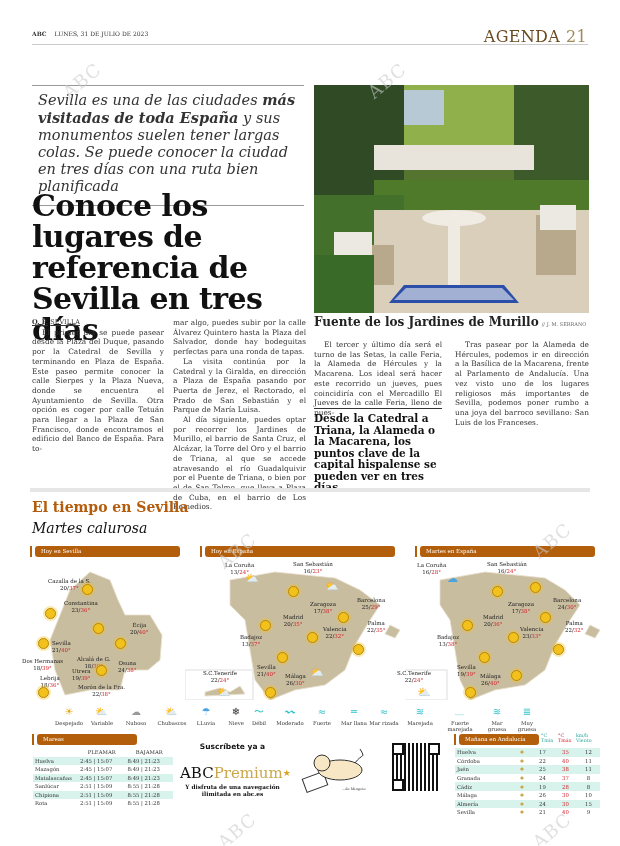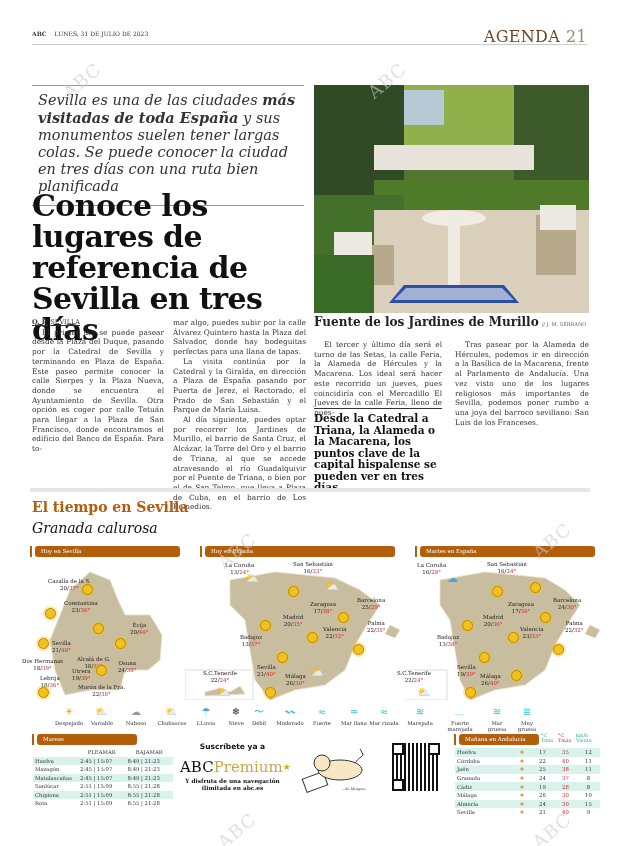--- a/index.html
+++ b/index.html
@@ -90,38 +90,38 @@
 <div class="abs caption">
   <span style="font-weight:bold;font-size:12px;color:#222;margin:0">Fuente de los Jardines de Murillo</span><span>// J. M. SERRANO</span>
 </div>
 
 <div class="abs col" style="left:32px; width:132px;">
   <div class="byline"><span style="font-weight:bold">Q. P.</span> <span>SEVILLA</span></div>
   <p>El primer día se puede pasear desde la Plaza del Duque, pasando por la Catedral de Sevilla y terminando en Plaza de España. Este paseo permite conocer la calle Sierpes y la Plaza Nueva, donde se encuentra el Ayuntamiento de Sevilla. Otra opción es coger por calle Tetuán para llegar a la Plaza de San Francisco, donde encontramos el edificio del Banco de España. Para to-</p>
 </div>
 
 <div class="abs col" style="left:173px; width:133px;">
-  <p class="first">mar algo, puedes subir por la calle Álvarez Quintero hasta la Plaza del Salvador, donde hay bodeguitas perfectas para una llana de tapas.</p>
+  <p class="first">mar algo, puedes subir por la calle Álvarez Quintero hasta la Plaza del Salvador, donde hay bodeguitas perfectas para una ronda de tapas.</p>
   <p>La visita continúa por la Catedral y la Giralda, en dirección a Plaza de España pasando por Puerta de Jerez, el Rectorado, el Prado de San Sebastián y el Parque de María Luisa.</p>
   <p>Al día siguiente, puedes optar por recorrer los Jardines de Murillo, el barrio de Santa Cruz, el Alcázar, la Torre del Oro y el barrio de Triana, al que se accede atravesando el río Guadalquivir por el Puente de Triana, o bien por el de San Telmo, que lleva a Plaza de Cuba, en el barrio de Los Remedios.</p>
 </div>
 
 <div class="abs col" style="left:314px; top:340px; width:128px;">
   <p>El tercer y último día será el turno de las Setas, la calle Feria, la Alameda de Hércules y la Macarena. Los ideal será hacer este recorrido un jueves, pues coincidiría con el Mercadillo El Jueves de la calle Feria, lleno de pues-</p>
 </div>
 <div class="abs pullquote">Desde la Catedral a Triana, la Alameda o la Macarena, los puntos clave de la capital hispalense se pueden ver en tres días</div>
 
 <div class="abs col" style="left:455px; top:340px; width:134px;">
   <p>Tras pasear por la Alameda de Hércules, podemos ir en dirección a la Basílica de la Macarena, frente al Parlamento de Andalucía. Una vez visto uno de los lugares religiosos más importantes de Sevilla, podemos poner rumbo a una joya del barroco sevillano: San Luis de los Franceses.</p>
 </div>
 
 <div class="abs divider"></div>
 
 <div class="abs w-title">El tiempo en Sevilla</div>
-<div class="abs w-sub">Granada calurosa</div>
+<div class="abs w-sub">Martes calurosa</div>
 
 <div class="abs" style="left:35px; top:546px; width:145px; height:11px;">
   <div class="bar" style="position:relative">Hoy en Sevilla</div>
 </div>
 <div class="abs map" style="left:30px; top:560px; width:150px; height:140px;">
   <svg width="150" height="140" style="position:absolute;left:0;top:0">
     <path class="land" d="M40,30 L60,12 L80,20 L88,40 L95,55 L120,55 L132,75 L130,100 L118,110 L95,110 L90,130 L60,130 L35,135 L25,110 L20,80 L30,55 Z"></path>
   </svg>
   <div class="city" style="left:18px;top:18px"><span>Cazalla de la S.</span><br><span>20</span>/<span class="hi">37°</span></div>
   <div class="sun" style="left:52px;top:24px"></div>
@@ -265,21 +265,21 @@
   <tr>
         <td style="text-align:left">Rota</td>
         <td>2:51 | 15:09</td>
         <td>8:55 | 21:28</td>
       </tr>
 </tbody>
   </table>
 
 <div class="abs" style="left:180px; top:742px; width:105px; text-align:center;">
   <div style="font-family:'DejaVu Sans',sans-serif; font-weight:bold; font-size:7.5px; color:#111">Suscríbete ya a</div>
-  <div style="font-size:15px; line-height:17px; margin-top:8px"><span style="color:#111">ABC</span><span style="color:#c9a74a">Premium</span><span style="color:#d9a520;font-size:9px;vertical-align:top">★</span></div>
+  <div style="font-size:15px; line-height:17px; margin-top:14px"><span style="color:#111">ABC</span><span style="color:#c9a74a">Premium</span><span style="color:#d9a520;font-size:9px;vertical-align:top">★</span></div>
   <div style="font-size:5.8px; font-weight:bold; color:#111; line-height:7px; margin-top:2px">Y disfruta de una navegación ilimitada en abc.es</div>
 </div>
 <div class="abs" style="left:300px; top:745px; width:70px; height:50px;">
   <svg width="70" height="50">
     <rect x="4" y="30" width="22" height="14" fill="#fff" stroke="#333" transform="rotate(-20 15 37)"></rect>
     <ellipse cx="40" cy="25" rx="22" ry="10" fill="#f7e7c4" stroke="#333"></ellipse>
     <circle cx="22" cy="18" r="8" fill="#f7e7c4" stroke="#333"></circle>
     <path d="M55,18 C62,8 66,14 60,4" fill="none" stroke="#333"></path>
   </svg>
   <div style="position:absolute; left:42px; top:42px; font-size:3.5px; color:#333">...de Mingote</div>

